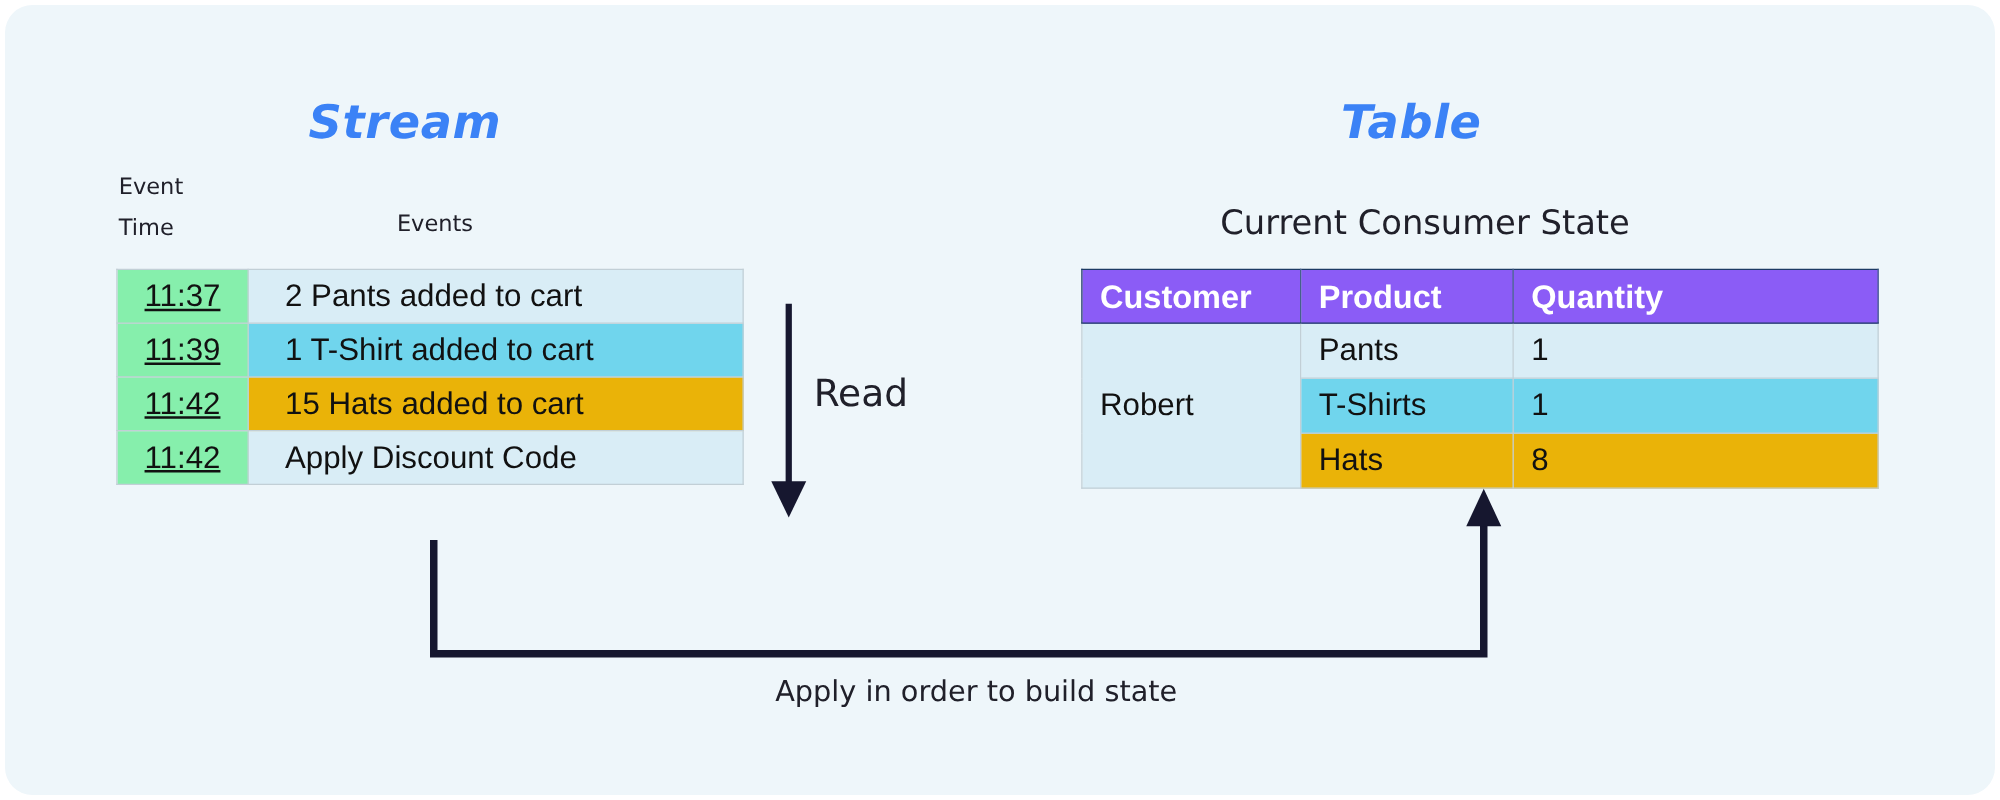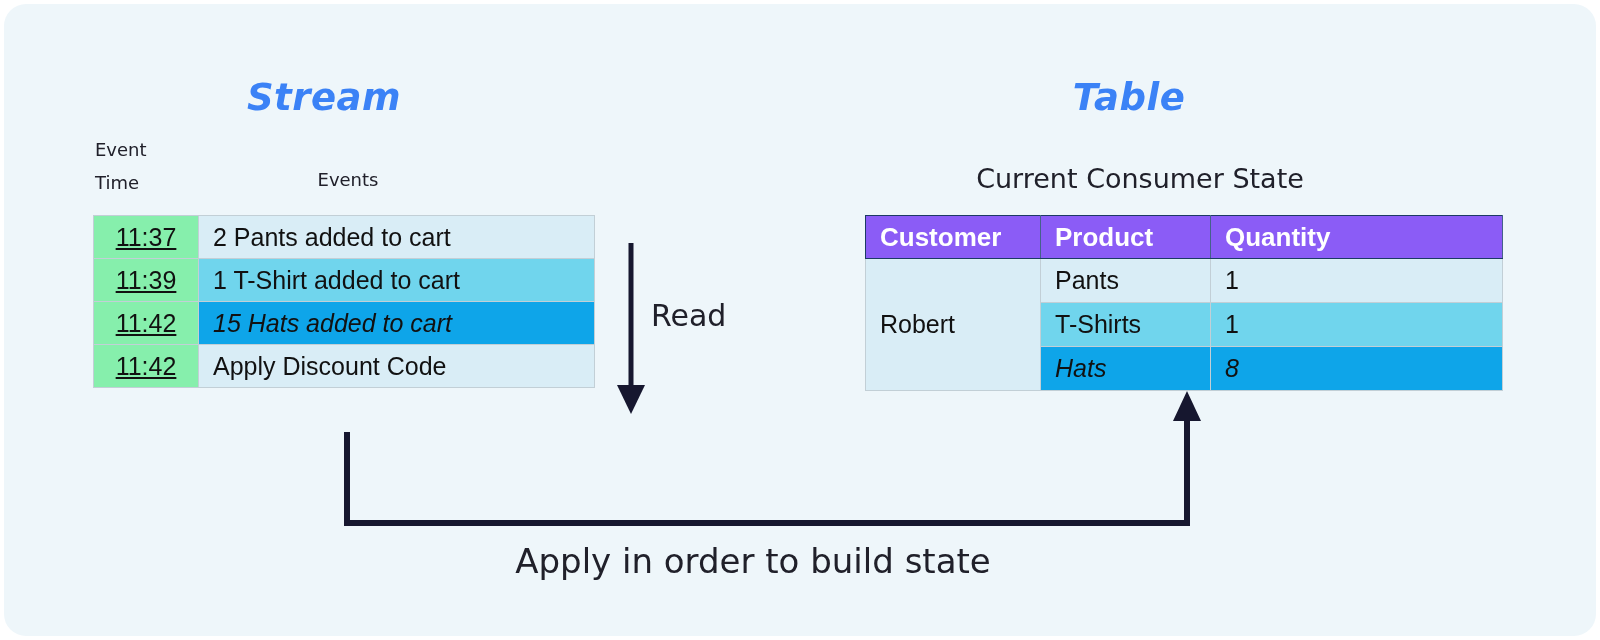--- a/index.html
+++ b/index.html
@@ -27,25 +27,25 @@
 
   
   table{border-collapse:collapse;}
   .stream-table{width:502px;table-layout:fixed;}
   .stream-table td{
     height:42px;border:1px solid #c2cfd6;
     font-family:"Liberation Sans",sans-serif;font-size:25px;color:#111;
     padding:0;
   }
   .stream-table td.time{width:104px;text-align:center;background:#86efac;text-decoration:underline;}
-  .stream-table td.evt{padding-left:14px;}
+  .stream-table td.evt{padding-left:29px;}
 
   .bg-light{background:#d9edf6;}
   .bg-medium{background:#70d5ed;}
-  .bg-bright{background:#0ea5e9;font-style:italic;}
+  .bg-bright{background:#eab308;}
 
   
   .state-table{width:637px;table-layout:fixed;}
   .state-table th{
     height:42px;background:#8b5cf6;color:#ffffff;
     font-family:"Liberation Sans",sans-serif;font-size:26px;font-weight:bold;
     text-align:left;padding:0 0 0 14px;border:1px solid #1c3a64;
     border-right:1px solid #45618a;
   }
   .state-table td{
@@ -137,14 +137,14 @@
       <line x1="631" y1="243" x2="631" y2="390" stroke="#16172f" stroke-width="5"></line>
       <polygon points="631,414 617,385 645,385" fill="#16172f"></polygon>
     </g>
 
     <g>
       <path d="M347,432 L347,523 L1187,523 L1187,400" fill="none" stroke="#16172f" stroke-width="6"></path>
       <polygon points="1187,391 1173,421 1201,421" fill="#16172f"></polygon>
     </g>
   </svg>
 
-  <div class="abs caption" style="left:503px;top:541px;width:500px;font-size:34px;">Apply in order to build state</div>
+  <div class="abs caption" style="left:531px;top:541px;width:500px;font-size:23px;">Apply in order to build state</div>
 </div>
 
 </body></html>

